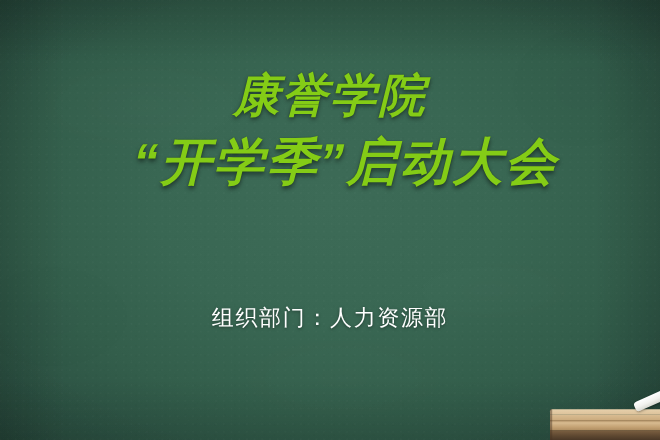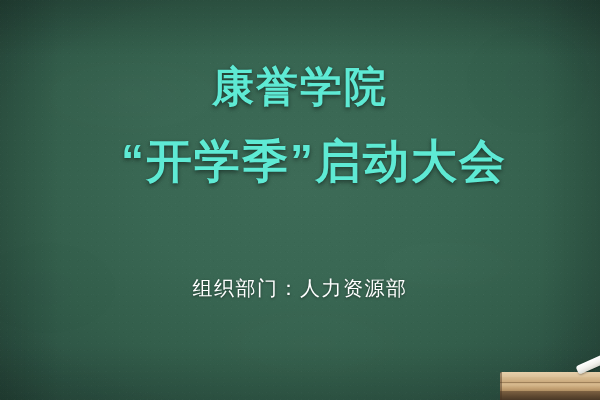--- a/index.html
+++ b/index.html
@@ -93,36 +93,37 @@
 
   .title-block {
     position: absolute;
     left: 0;
     right: 0;
     top: 62px;
     text-align: center;
   }
 
   .title-line {
-    color: #5eead4;
+    color: #84cc16;
     font-weight: bold;
     letter-spacing: 2px;
     line-height: 1.18;
     text-shadow:
       0 2px 4px rgba(0,0,0,0.45),
       0 0 1px rgba(0,0,0,0.35);
+    font-style: italic;
   }
 
   .title-line-1 {
     font-size: 42px;
   }
 
   .title-line-2 {
     font-size: 46px;
-    margin-top: 22px;
+    margin-top: 8px;
     padding-left: 28px;
   }
 
   .subtitle-block {
     position: absolute;
     left: 0;
     right: 0;
     top: 275px;
     text-align: center;
   }

